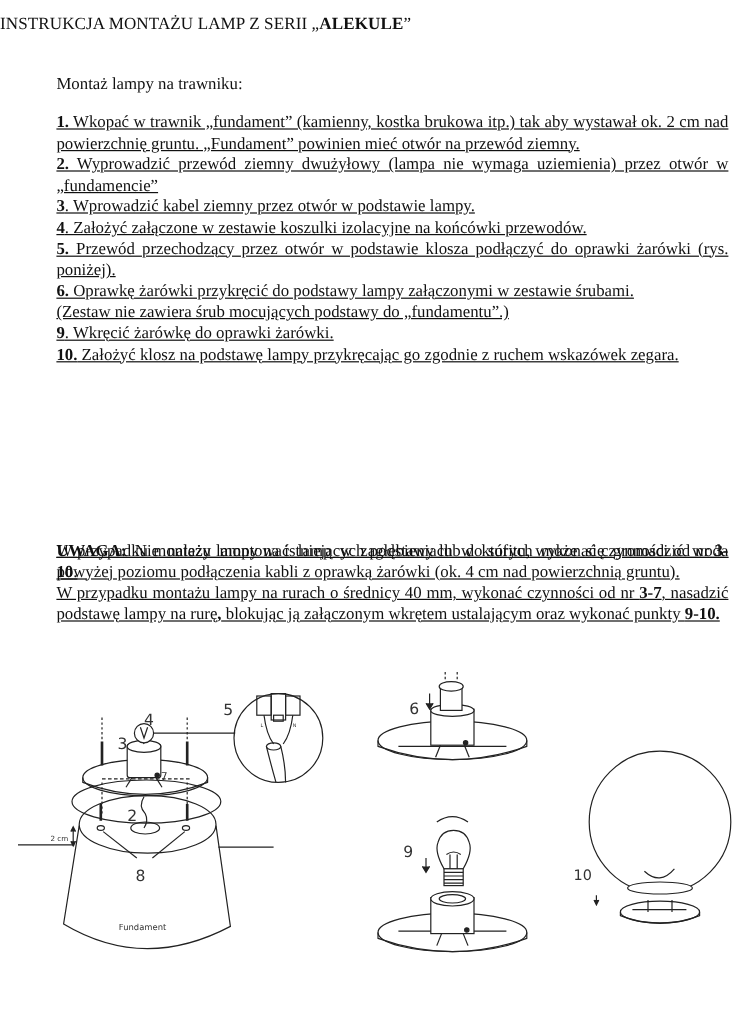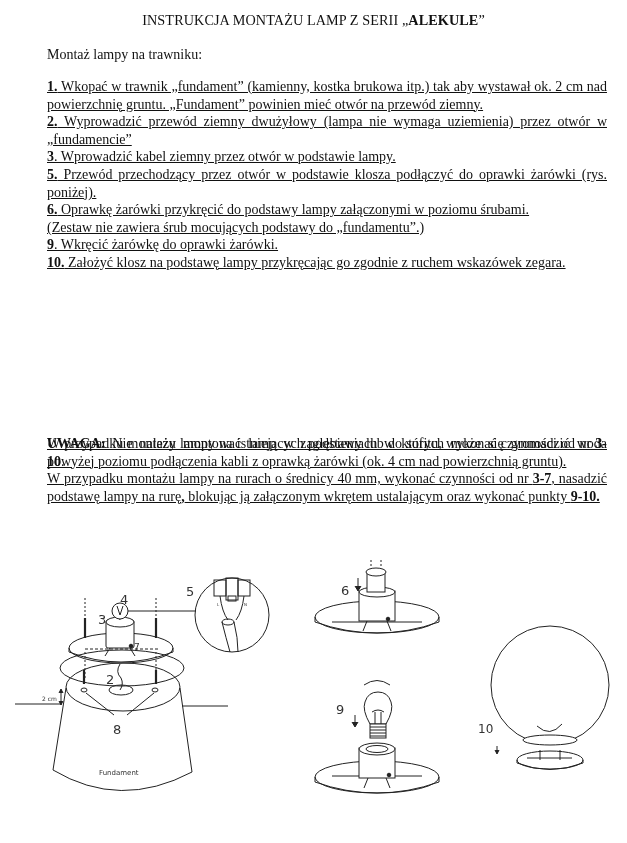--- a/index.html
+++ b/index.html
@@ -1,21 +1,21 @@
 <!DOCTYPE html>
 <html><head>
   <meta charset="utf-8">
   <style>
     html, body { margin: 0; padding: 0; background: #ffffff; }
     body { width: 627px; height: 843px; position: relative; overflow: hidden;
            font-family: "Liberation Serif", "DejaVu Serif", serif; color: #111; }
-    .title { position: absolute; top: 12px; left: 0; width: 627px; text-align: center;
+    .title { position: absolute; top: 12px; left: 0; width: 627px; 
              font-size: 14.2px; letter-spacing: 0.1px; }
     .title b { font-weight: bold; }
-    .text { position: absolute; left: 47px; width: 560px; font-size: 14px; line-height: 17.6px; }
+    .text { position: absolute; left: 47px; width: 560px; font-size: 14px; line-height: 17.6px; margin-top: 16px; }
     .subtitle { top: 46px; }
     .steps { top: 78px; }
     .steps p, .notes p { margin: 0; text-align: justify; text-decoration: underline; }
     .steps .num, .notes b { font-weight: bold; }
     .warn { top: 381px; }
     .notes { top: 435px; }
     .diagram { position: absolute; left: 0; top: 560px; width: 627px; height: 283px; }
     .diagram svg { position: absolute; left: 0; top: 0; }
     .dlabel { font-family: "DejaVu Sans", "Liberation Sans", sans-serif; fill: #333; }
   </style>
@@ -23,22 +23,23 @@
 <body>
 
 <div class="title"><span>INSTRUKCJA MONTAŻU LAMP Z SERII „</span><b>ALEKULE</b><span>”</span></div>
 
 <div class="text subtitle">Montaż lampy na trawniku:</div>
 
 <div class="text steps">
   <p><span class="num">1.</span><span> Wkopać w trawnik „fundament” (kamienny, kostka brukowa itp.) tak aby wystawał ok. 2 cm nad powierzchnię gruntu. „Fundament” powinien mieć otwór na przewód ziemny.</span></p>
   <p><span class="num">2.</span><span> Wyprowadzić przewód ziemny dwużyłowy (lampa nie wymaga uziemienia) przez otwór w „fundamencie”</span></p>
   <p><span class="num">3</span><span>. Wprowadzić kabel ziemny przez otwór w podstawie lampy.</span></p>
+  <p><span class="num">4</span><span>. Założyć załączone w zestawie koszulki izolacyjne na końcówki przewodów.</span></p>
   <p><span class="num">5.</span><span> Przewód przechodzący przez otwór w podstawie klosza podłączyć do oprawki żarówki (rys. poniżej).</span></p>
-  <p><span class="num">6.</span><span> Oprawkę żarówki przykręcić do podstawy lampy załączonymi w poziomu śrubami.</span></p>
+  <p><span class="num">6.</span><span> Oprawkę żarówki przykręcić do podstawy lampy załączonymi w zestawie śrubami.</span></p>
   <p><span>(Zestaw nie zawiera śrub mocujących podstawy do „fundamentu”.)</span></p>
   <p><span class="num">9</span><span>. Wkręcić żarówkę do oprawki żarówki.</span></p>
   <p><span class="num">10.</span><span> Założyć klosz na podstawę lampy przykręcając go zgodnie z ruchem wskazówek zegara.</span></p>
 </div>
 
 <div class="text warn notes">
   <p><b>UWAGA:</b><span> Nie należy montować lamp w zagłębieniach w których może się gromadzić woda powyżej poziomu podłączenia kabli z oprawką żarówki (ok. 4 cm nad powierzchnią gruntu).</span></p>
 </div>
 
 <div class="text notes">

